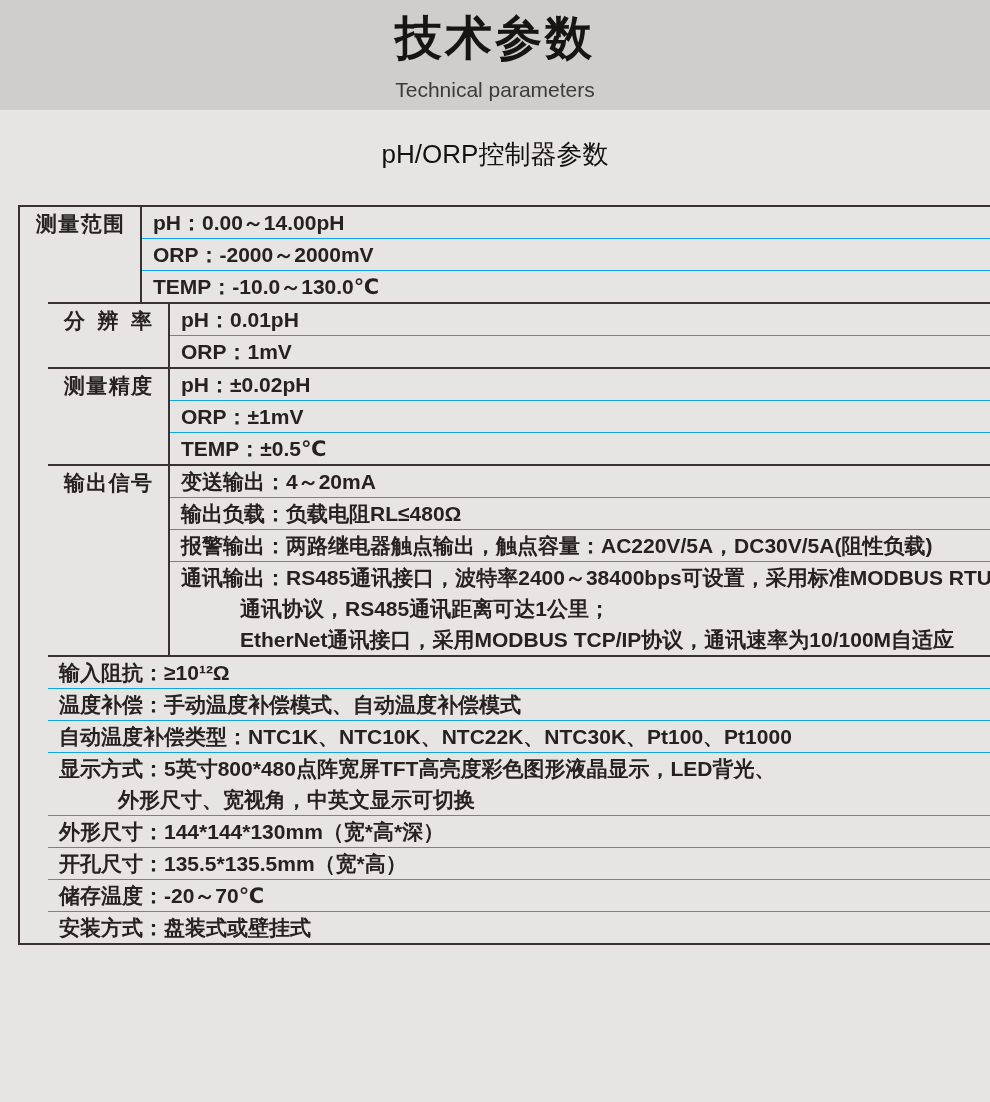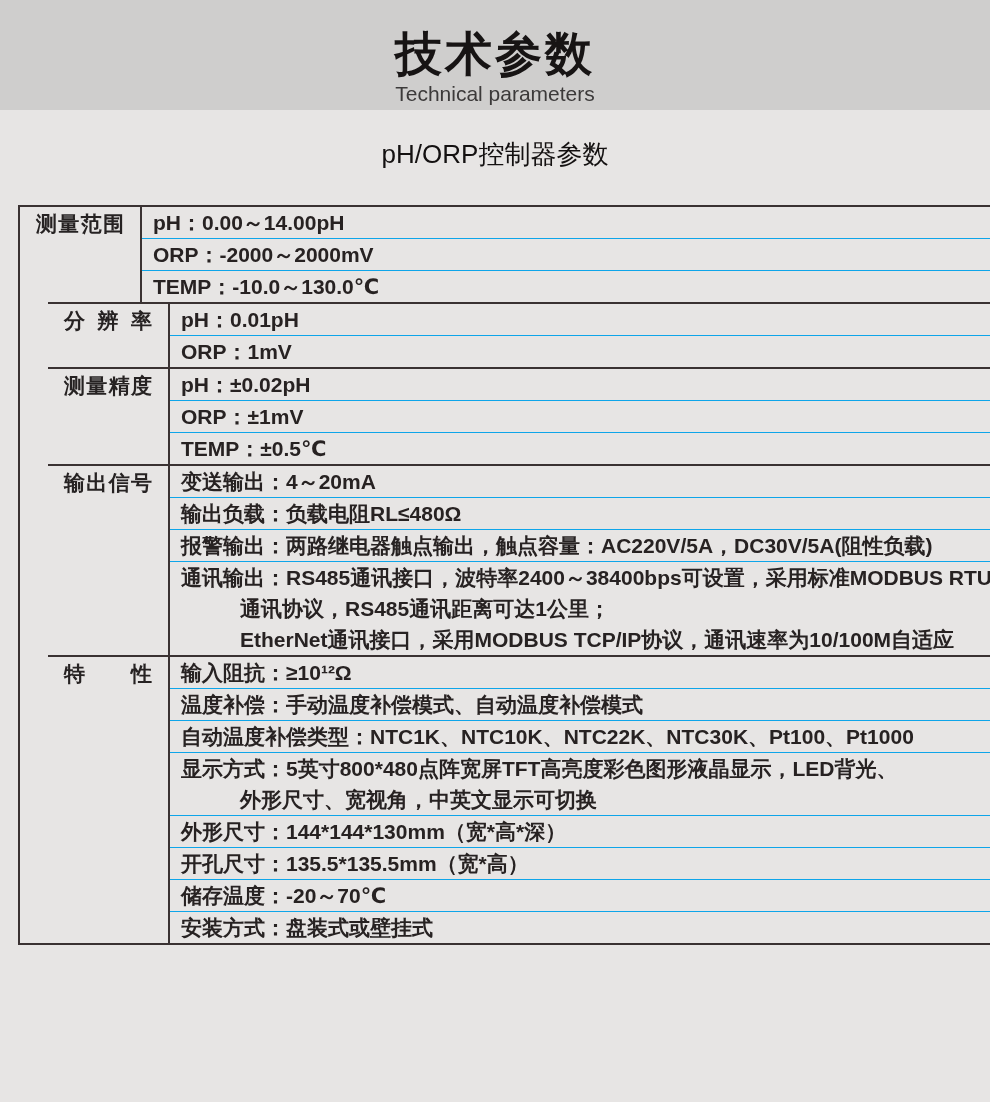--- a/index.html
+++ b/index.html
@@ -13,29 +13,29 @@
     overflow: hidden;
   }
   
   .hero {
     width: 990px;
     height: 110px;
     background: #cfcecd;
     text-align: center;
   }
   .hero-title {
-    padding-top: 28px;
+    padding-top: 12px;
     font-size: 47px;
     font-weight: 700;
     letter-spacing: 3px;
     color: #171414;
     line-height: 1.1;
   }
   .hero-subtitle {
-    margin-top: 2px;
+    margin-top: 14px;
     font-size: 21px;
     font-weight: 400;
     color: #3c3a3a;
     letter-spacing: 0px;
   }
   
   .section-title {
     margin-top: 26px;
     text-align: center;
     font-size: 26px;
@@ -158,23 +158,20 @@
       </div>
       <div class="row">
         <div class="line">通讯输出：RS485通讯接口，波特率2400～38400bps可设置，采用标准MODBUS RTU</div>
         <div class="line indent">通讯协议，RS485通讯距离可达1公里；</div>
         <div class="line indent">EtherNet通讯接口，采用MODBUS TCP/IP协议，通讯速率为10/100M自适应</div>
       </div>
     </div>
   </div>
 
   <div class="group">
-    <div class="g-label">
-      <span>特性</span>
-    </div>
     <div class="g-rows">
       <div class="row">
         <div class="line">输入阻抗：≥10¹²Ω</div>
       </div>
       <div class="row">
         <div class="line">温度补偿：手动温度补偿模式、自动温度补偿模式</div>
       </div>
       <div class="row">
         <div class="line">自动温度补偿类型：NTC1K、NTC10K、NTC22K、NTC30K、Pt100、Pt1000</div>
       </div>

